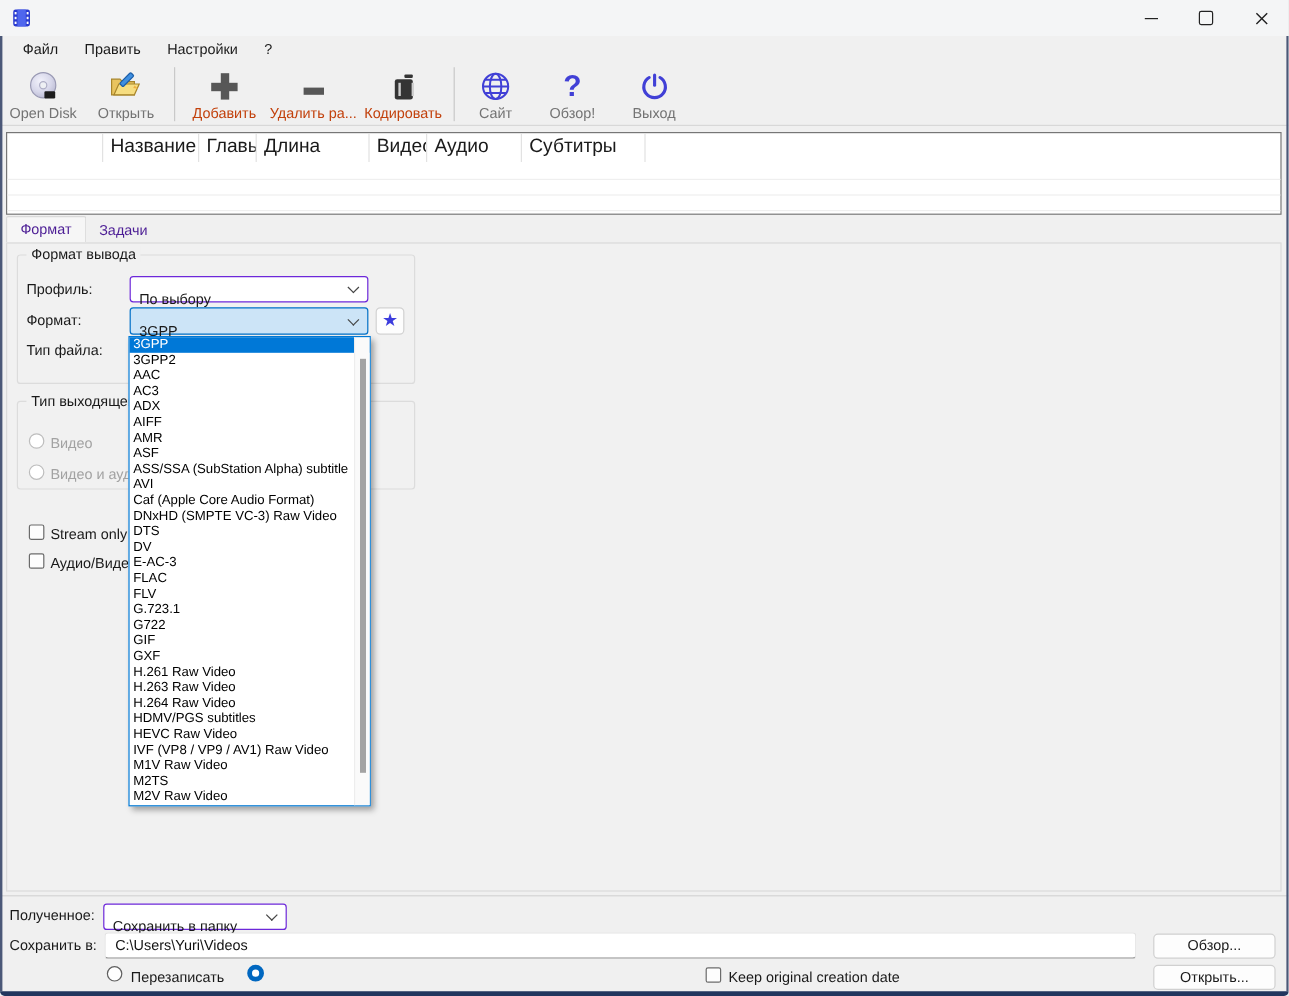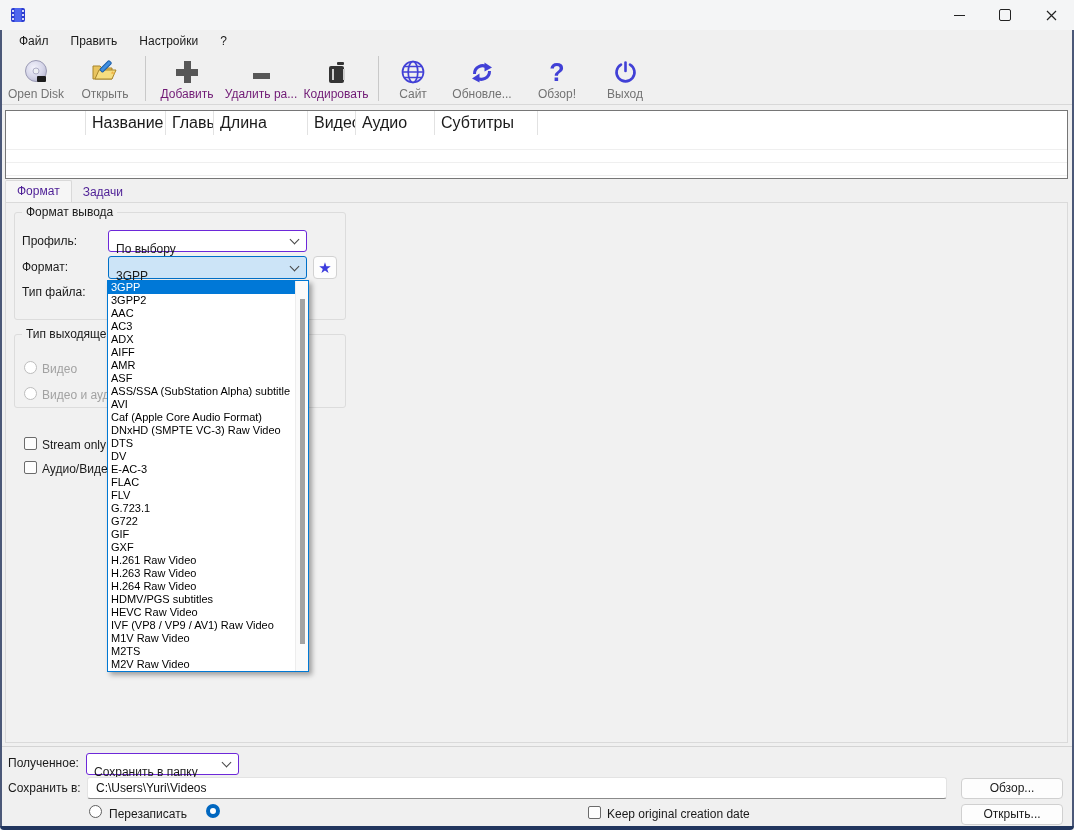--- a/index.html
+++ b/index.html
@@ -18,21 +18,21 @@
   .glyph-max{width:10px;height:10px;border:1px solid #222;border-radius:2px;}
   
   .menubar{position:absolute;left:0;top:30px;width:1074px;height:22px;display:flex;padding-left:8px;}
   .menu-item{padding:0 11px;line-height:22px;font-size:12px;white-space:nowrap;}
   
   .toolbar{position:absolute;left:0;top:52px;width:1074px;height:53px;border-bottom:1px solid #d8d8d8;
     display:flex;align-items:flex-start;padding:3px 0 0 2px;box-sizing:border-box;}
   .tb-btn{height:46px;display:flex;flex-direction:column;align-items:center;justify-content:flex-end;gap:1px;}
   .tb-icon{height:28px;display:flex;align-items:center;justify-content:center;}
   .tb-label{font-size:12px;white-space:nowrap;color:#737373;}
-  .tb-btn.disabled .tb-label{color:#701a75;}
+  .tb-btn.disabled .tb-label{color:#c2410c;}
   .tb-sep{width:1px;height:45px;background:#c9c9c9;margin:1px 5px 0 5px;}
   .icon-plus{position:relative;width:22px;height:22px;}
   .icon-plus::before,.icon-plus::after{content:"";position:absolute;background:#575757;}
   .icon-plus::before{left:8px;top:0;width:7px;height:22px;}
   .icon-plus::after{left:0;top:8px;width:22px;height:7px;}
   .icon-minus{width:17px;height:6px;background:#575757;margin-top:8px;}
   .icon-encode{position:relative;width:15px;height:17px;background:#343434;border-radius:2px;margin-top:4px;}
   .icon-encode::before{content:"";position:absolute;left:8px;top:-4px;width:7px;height:3px;background:#343434;border-radius:1px;}
   .icon-encode::after{content:"";position:absolute;left:3px;top:3px;width:9px;height:11px;border-left:2px solid #cfcfcf;border-right:2px solid #cfcfcf;}
   .icon-question{font-size:25px;font-weight:bold;color:#4140d6;line-height:26px;}
@@ -172,31 +172,20 @@
     <div class="tb-sep"></div>
     <div class="tb-btn" style="width:58px">
       <div class="tb-icon">
         <svg width="26" height="26" viewBox="0 0 26 26" fill="none" stroke="#4140d6" stroke-width="1.7">
           <circle cx="13" cy="13" r="10.5"></circle>
           <ellipse cx="13" cy="13" rx="4.8" ry="10.5"></ellipse>
           <path d="M2.5 13 H23.5 M4.3 7.5 H21.7 M4.3 18.5 H21.7"></path>
         </svg>
       </div>
       <div class="tb-label">Сайт</div>
-    </div>
-    <div class="tb-btn" style="width:80px">
-      <div class="tb-icon">
-        <svg width="24" height="23" viewBox="0 0 24 23">
-          <path d="M4.5 13 A 8 8 0 0 1 17.5 6.5" fill="none" stroke="#4140d6" stroke-width="3"></path>
-          <polygon points="14.5,1.5 22,6.5 14.5,10.5" fill="#4140d6"></polygon>
-          <path d="M19.5 10 A 8 8 0 0 1 6.5 16.5" fill="none" stroke="#4140d6" stroke-width="3"></path>
-          <polygon points="9.5,12.5 2,17.5 9.5,21.5" fill="#4140d6"></polygon>
-        </svg>
-      </div>
-      <div class="tb-label">Обновле...</div>
     </div>
     <div class="tb-btn" style="width:70px">
       <div class="tb-icon">
           <span class="icon-question">?</span>
         </div>
       <div class="tb-label">Обзор!</div>
     </div>
     <div class="tb-btn" style="width:66px">
       <div class="tb-icon">
         <svg width="25" height="25" viewBox="0 0 25 25" fill="none" stroke="#4140d6" stroke-width="2.6" stroke-linecap="round">

